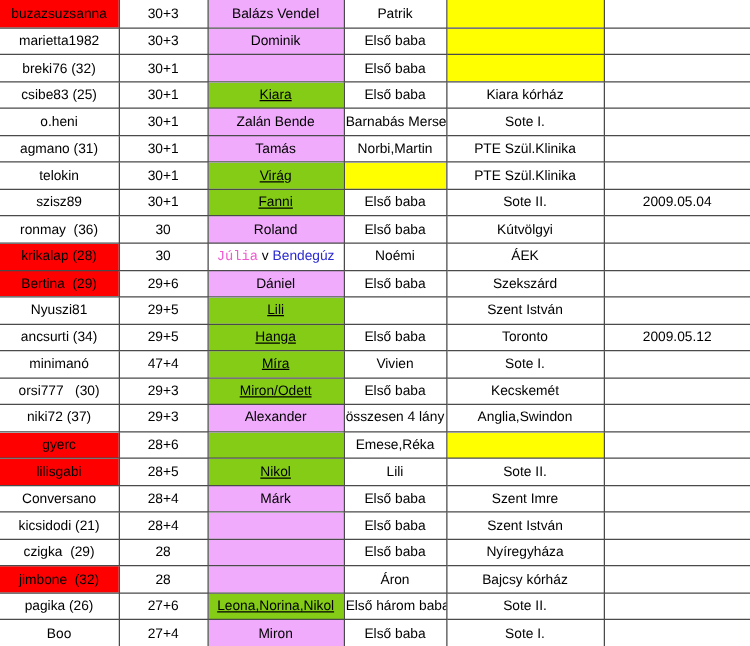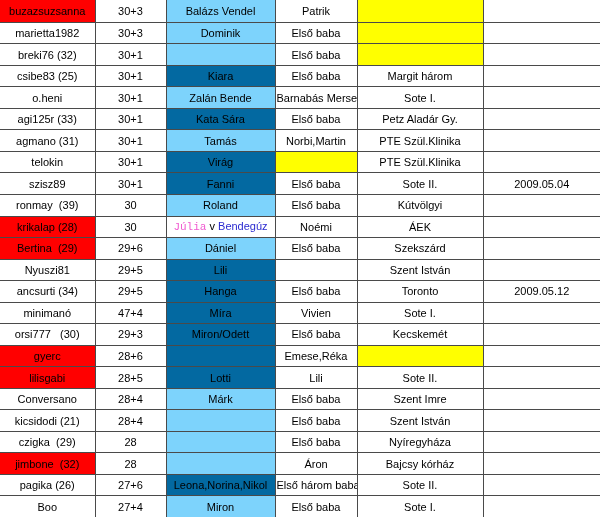--- a/index.html
+++ b/index.html
@@ -29,22 +29,22 @@
     overflow: hidden;
     white-space: pre;
     height: 19.8px;
   }
   table.grid tr.first-row td { height: 21px; border-top: none; }
   table.grid td:first-child { border-left: none; }
   table.grid td:last-child { border-right: none; }
   table.grid tr:last-child td { border-bottom: none; }
 
   td.bg-red    { background: #ff0000; color: #7d5252; }
-  td.bg-blue   { background: #7dd3fc; color: #ffffff; margin-top: 12px; }
-  td.bg-pink   { background: #0369a1; color: #1a1a1a; }
+  td.bg-blue   { background: #f0abfc; color: #ffffff; margin-top: 12px; }
+  td.bg-pink   { background: #84cc16; color: #1a1a1a; text-decoration: underline; }
   td.bg-yellow { background: #ffff00; }
   td.bg-white  { background: #ffffff; }
 
   
   col.c-user { width: 95px; }
   col.c-weeks { width: 71px; }
   col.c-name { width: 109px; }
   col.c-info { width: 82px; }
   col.c-hosp { width: 126px; }
   col.c-date { width: 117px; }
@@ -85,40 +85,32 @@
           <td class="bg-blue"></td>
           <td class="bg-white">Első baba</td>
           <td class="bg-yellow"></td>
           <td class="bg-white"></td>
         </tr>
         <tr>
           <td class="bg-white">csibe83 (25)</td>
           <td class="bg-white">30+1</td>
           <td class="bg-pink">Kiara</td>
           <td class="bg-white">Első baba</td>
-          <td class="bg-white">Margit három</td>
+          <td class="bg-white">Kiara kórház</td>
           <td class="bg-white"></td>
         </tr>
         <tr>
           <td class="bg-white">o.heni</td>
           <td class="bg-white">30+1</td>
           <td class="bg-blue">Zalán Bende</td>
           <td class="bg-white">Barnabás Merse</td>
           <td class="bg-white">Sote I.</td>
           <td class="bg-white"></td>
         </tr>
         <tr>
-          <td class="bg-white">agi125r (33)</td>
-          <td class="bg-white">30+1</td>
-          <td class="bg-pink">Kata Sára</td>
-          <td class="bg-white">Első baba</td>
-          <td class="bg-white">Petz Aladár Gy.</td>
-          <td class="bg-white"></td>
-        </tr>
-        <tr>
           <td class="bg-white">agmano (31)</td>
           <td class="bg-white">30+1</td>
           <td class="bg-blue">Tamás</td>
           <td class="bg-white">Norbi,Martin</td>
           <td class="bg-white">PTE Szül.Klinika</td>
           <td class="bg-white"></td>
         </tr>
         <tr>
           <td class="bg-white">telokin</td>
           <td class="bg-white">30+1</td>
@@ -129,21 +121,21 @@
         </tr>
         <tr>
           <td class="bg-white">szisz89</td>
           <td class="bg-white">30+1</td>
           <td class="bg-pink">Fanni</td>
           <td class="bg-white">Első baba</td>
           <td class="bg-white">Sote II.</td>
           <td class="bg-white">2009.05.04</td>
         </tr>
         <tr>
-          <td class="bg-white">ronmay  (39)</td>
+          <td class="bg-white">ronmay  (36)</td>
           <td class="bg-white">30</td>
           <td class="bg-blue">Roland</td>
           <td class="bg-white">Első baba</td>
           <td class="bg-white">Kútvölgyi</td>
           <td class="bg-white"></td>
         </tr>
         <tr>
           <td class="bg-red">krikalap (28)</td>
           <td class="bg-white">30</td>
           <td class="bg-white"><span style="color: rgb(240, 90, 208); font-family: Liberation Mono, monospace;">Júlia</span><span style="color: rgb(0, 0, 0);"> v </span><span style="color: rgb(42, 42, 208);">Bendegúz</span></td>
@@ -185,31 +177,39 @@
         </tr>
         <tr>
           <td class="bg-white">orsi777   (30)</td>
           <td class="bg-white">29+3</td>
           <td class="bg-pink">Miron/Odett</td>
           <td class="bg-white">Első baba</td>
           <td class="bg-white">Kecskemét</td>
           <td class="bg-white"></td>
         </tr>
         <tr>
+          <td class="bg-white">niki72 (37)</td>
+          <td class="bg-white">29+3</td>
+          <td class="bg-blue">Alexander</td>
+          <td class="bg-white">összesen 4 lány</td>
+          <td class="bg-white">Anglia,Swindon</td>
+          <td class="bg-white"></td>
+        </tr>
+        <tr>
           <td class="bg-red">gyerc</td>
           <td class="bg-white">28+6</td>
           <td class="bg-pink"></td>
           <td class="bg-white">Emese,Réka</td>
           <td class="bg-yellow"></td>
           <td class="bg-white"></td>
         </tr>
         <tr>
           <td class="bg-red">lilisgabi</td>
           <td class="bg-white">28+5</td>
-          <td class="bg-pink">Lotti</td>
+          <td class="bg-pink">Nikol</td>
           <td class="bg-white">Lili</td>
           <td class="bg-white">Sote II.</td>
           <td class="bg-white"></td>
         </tr>
         <tr>
           <td class="bg-white">Conversano</td>
           <td class="bg-white">28+4</td>
           <td class="bg-blue">Márk</td>
           <td class="bg-white">Első baba</td>
           <td class="bg-white">Szent Imre</td>

